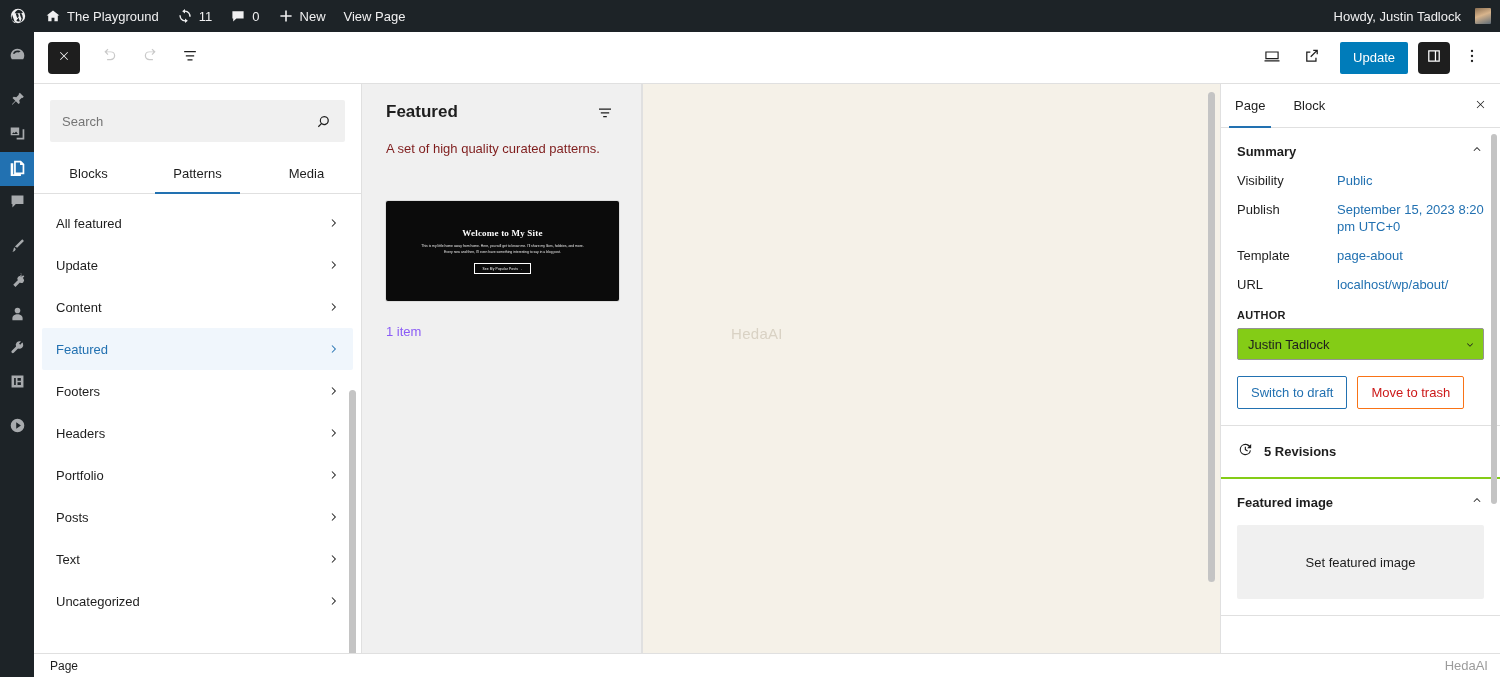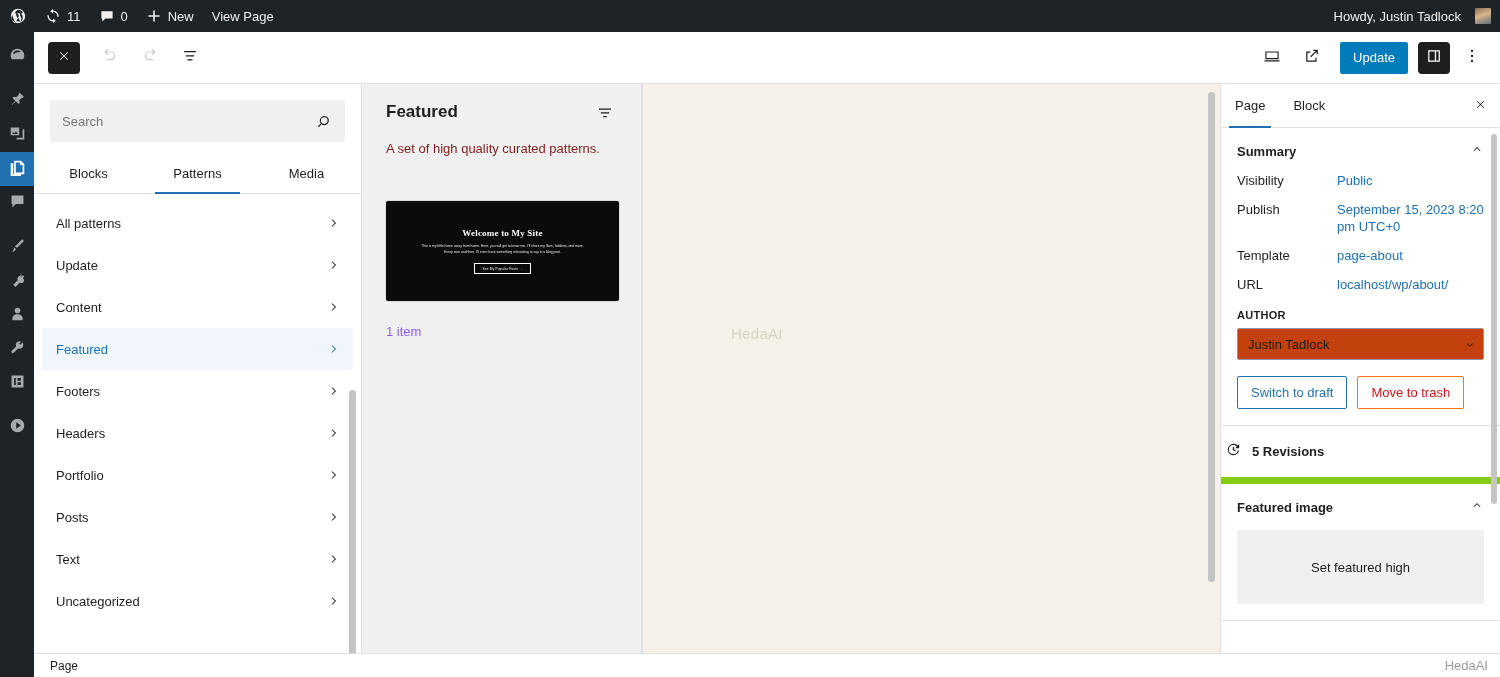--- a/index.html
+++ b/index.html
@@ -273,21 +273,21 @@
   .sb-row-label { width: 100px; color: #1e1e1e; flex: none; }
   .sb-row-value { color: #2271b1; cursor: pointer; line-height: 1.25; word-break: break-all; }
 
   .sb-sublabel {
     font-size: 11px; font-weight: 600; letter-spacing: .3px;
     color: #1e1e1e; text-transform: uppercase; margin-top: 16px;
   }
   #author-select {
     margin-top: 7px; width: 100%; height: 32px;
     border: 1px solid #949494; border-radius: 2px;
-    background: #c2410c; font-size: 13px; font-family: inherit;
+    background: #84cc16; font-size: 13px; font-family: inherit;
     color: #1e1e1e; padding: 0 24px 0 10px;
     appearance: none; -webkit-appearance: none; cursor: pointer;
   }
   #author-wrap { position: relative; }
   #author-chev {
     position: absolute; right: 8px; top: 16px;
     width: 12px; height: 12px; pointer-events: none;
   }
   #author-chev svg { width: 12px; height: 12px; fill: #1e1e1e; }
 
@@ -295,21 +295,21 @@
   .sb-action {
     height: 33px; padding: 0 13px; border-radius: 2px;
     font-size: 13px; font-family: inherit; cursor: pointer;
     background: #fff;
   }
   #switch-draft { border: 1px solid #2271b1; color: #2271b1; }
   #move-trash { border: 1px solid #f97316; color: #cc1818; }
 
   #revisions-panel {
     display: flex; align-items: center; gap: 10px;
-    padding: 15px 4px; border-bottom: 7px solid #84cc16;
+    padding: 15px 16px; border-bottom: 2px solid #84cc16;
     cursor: pointer;
   }
   #revisions-panel svg { width: 17px; height: 17px; fill: #1e1e1e; flex: none; }
   #revisions-label { font-size: 13px; font-weight: 600; color: #1e1e1e; }
 
   #featured-placeholder {
     margin-top: 14px; height: 74px;
     background: #f0f0f0; border-radius: 2px;
     display: flex; align-items: center; justify-content: center;
     font-size: 13px; color: #1e1e1e; cursor: pointer;
@@ -342,20 +342,28 @@
   <div class="ab-item ab-logo">
     <span>
       <svg class="ab-icon" viewBox="0 0 20 20">
           <path d="M10 1a9 9 0 100 18 9 9 0 000-18zm0 1.2a7.8 7.8 0 016.6 3.6h-1.3c-.6 0-1 .5-1 1 0 .5.3.9.6 1.4.3.4.6.9.6 1.7 0 .5-.2 1.2-.5 2.1l-.6 2.1-2.3-6.9c.4 0 .7-.1.7-.1.3 0 .3-.6 0-.6 0 0-1.1.1-1.8.1-.6 0-1.7-.1-1.7-.1-.4 0-.4.6 0 .6 0 0 .3.1.7.1l1 2.8-1.4 4.3-2.4-7.1c.4 0 .7-.1.7-.1.4 0 .3-.6 0-.6 0 0-1.1.1-1.8.1h-.4A7.8 7.8 0 0110 2.2zM2.6 8.4l3.9 10.7A7.8 7.8 0 012.2 10c0-.6.1-1.1.4-1.6zm7.6 2.4l2 5.5.1.2A7.8 7.8 0 018 16.4l2.2-5.6zm5.4-1.4a7.8 7.8 0 01-2.9 8.6l2.4-6.9c.4-1.1.6-1.9.6-2.6v-.3l-.1 1.2z"></path>
         </svg>
     </span>
   </div>
   <div class="ab-item">
     <span>
       <svg class="ab-icon" viewBox="0 0 20 20">
+          <path d="M10 3L2 9.3h2v7.2h4.2v-4.4h3.6v4.4H16V9.3h2L10 3z"></path>
+        </svg>
+    </span>
+    <span>The Playground</span>
+  </div>
+  <div class="ab-item">
+    <span>
+      <svg class="ab-icon" viewBox="0 0 20 20">
           <path d="M10 3a7 7 0 016.9 8.2l-1.7-.5A5.3 5.3 0 0010 4.7V7L6.5 4.2 10 1.4V3zm0 14a7 7 0 01-6.9-8.2l1.7.5A5.3 5.3 0 0010 15.3V13l3.5 2.8L10 18.6V17z"></path>
         </svg>
     </span>
     <span>11</span>
   </div>
   <div class="ab-item">
     <span>
       <svg class="ab-icon" viewBox="0 0 20 20">
           <path d="M3 4h14v9H8l-4 4v-4H3V4z"></path>
         </svg>
@@ -526,21 +534,21 @@
       </div>
 
       <div id="tabs">
         <button class="tab">Blocks</button>
         <button class="tab active">Patterns</button>
         <button class="tab">Media</button>
       </div>
 
       <div id="cat-scroll">
         <div class="cat-item">
-          <span class="cat-label">All patterns</span>
+          <span class="cat-label">All featured</span>
           <span class="chev">
               <svg viewBox="0 0 24 24">
                 <path d="M9 5.5L15.5 12 9 18.5l-1.1-1.1L13.3 12 7.9 6.6 9 5.5z"></path>
               </svg>
             </span>
         </div>
         <div class="cat-item">
           <span class="cat-label">Update</span>
           <span class="chev">
               <svg viewBox="0 0 24 24">
@@ -712,21 +720,21 @@
 
       <div class="sb-panel">
         <div class="sb-panel-head">
           <span class="sb-panel-title">Featured image</span>
           <span>
             <svg viewBox="0 0 24 24">
                 <path d="M12 8.5l6 6-1.1 1.1L12 10.7l-4.9 4.9L6 14.5l6-6z"></path>
               </svg>
           </span>
         </div>
-        <div id="featured-placeholder">Set featured high</div>
+        <div id="featured-placeholder">Set featured image</div>
       </div>
 
       <div id="sb-scrollbar"></div>
     </div>
 
   </div>
 </div>
 
 <div id="bottom-bar">
   <span>Page</span>

